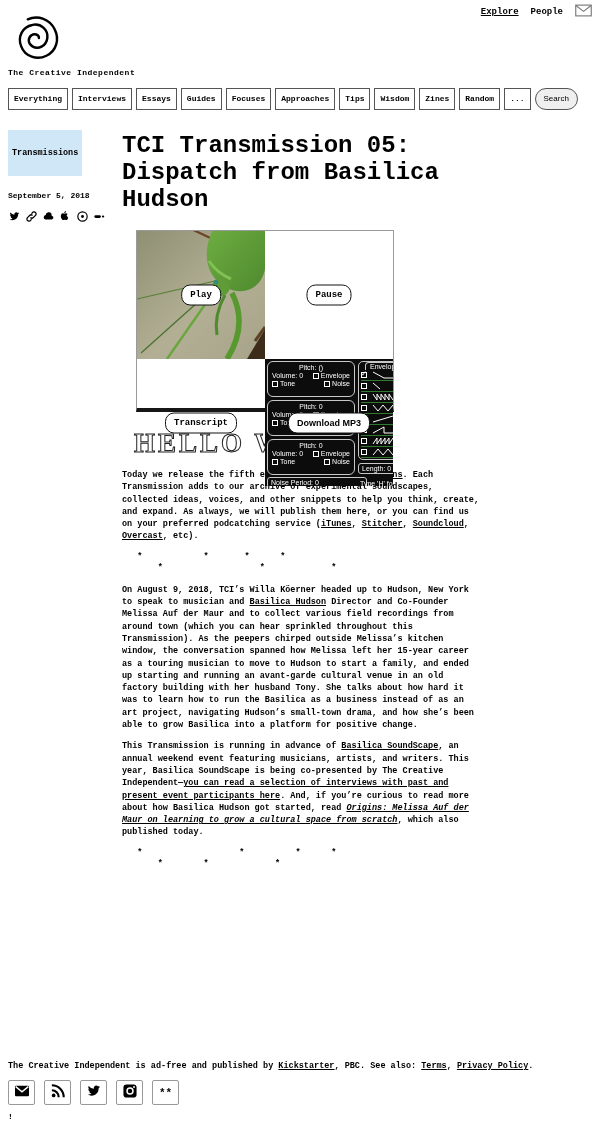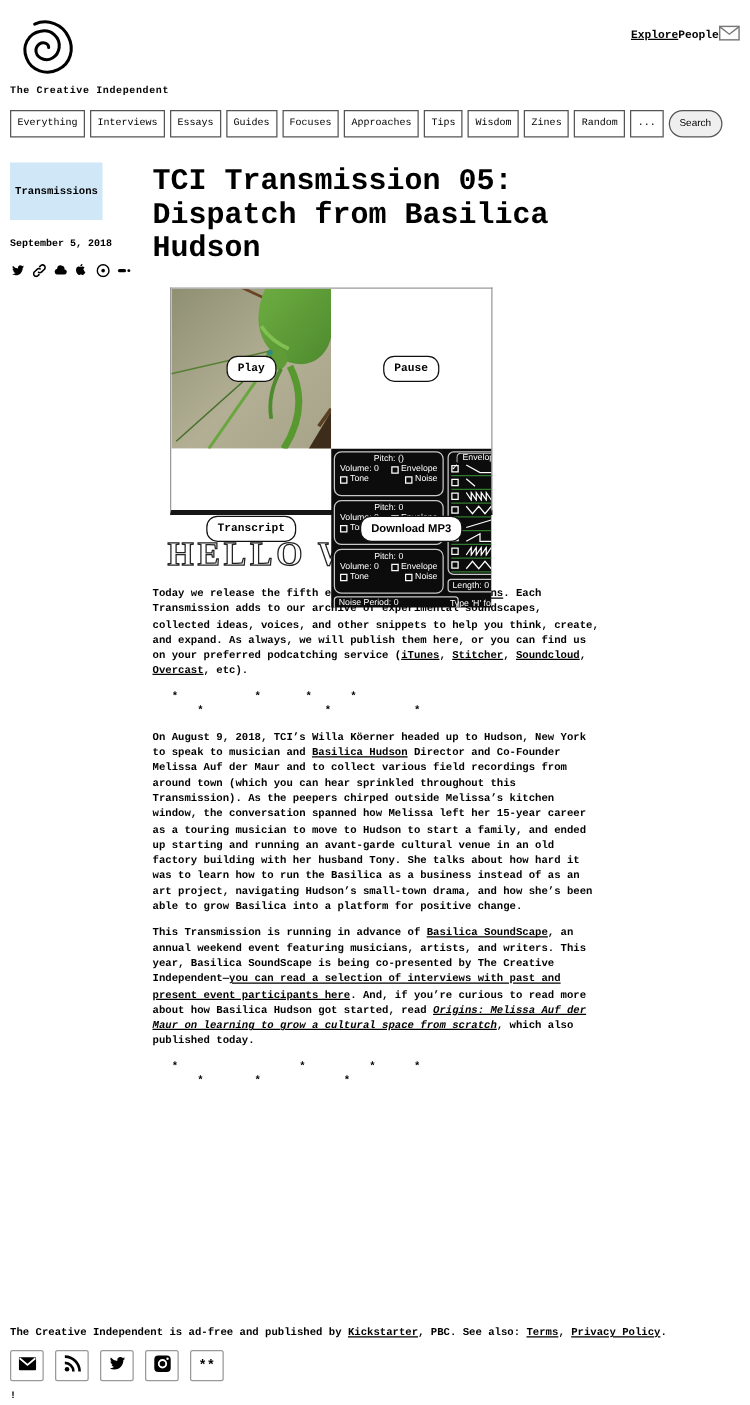--- a/index.html
+++ b/index.html
@@ -2,28 +2,28 @@
 <html><head>
 <meta charset="utf-8">
 <style>
   * { box-sizing: border-box; margin: 0; padding: 0; }
   html,body { width:600px; height:1124px; background:#fff; color:#000; overflow:hidden;
     font-family:"Liberation Mono","DejaVu Sans Mono",monospace; font-weight:bold; }
   .page { position:relative; width:600px; height:1124px; background:#fff; }
 
   
   .logo { position:absolute; left:10px; top:6px; }
-  .toplinks { position:absolute; right:8px; top:20px; display:flex; align-items:center; gap:0; font-size:9px; }
+  .toplinks { position:absolute; right:8px; top:4px; display:flex; align-items:center; gap:12px; font-size:9px; }
   .toplink.u { text-decoration:underline; }
   .toplink { cursor:pointer; }
   .brand { position:absolute; left:8px; top:68px; font-size:8px; letter-spacing:.5px; }
 
   
   .nav { position:absolute; left:8px; right:8px; top:88px; display:flex; gap:4px; align-items:center; }
-  .nav-btn { border:1px solid #555; background:#fff; padding:6px 5px; font-size:8px; font-weight:normal;
+  .nav-btn { border:1px solid #555; background:#fff; padding:6px 5px; font-size:8px; font-weight:bold;
     font-family:inherit; white-space:nowrap; cursor:pointer; line-height:1; }
   .nav-search { border:1px solid #555; border-radius:12px; padding:6px 8px; font-size:8px; cursor:pointer; line-height:1; }
 
   
   .sidebar { position:absolute; left:8px; top:130px; width:110px; }
   .category { display:inline-block; background:#cfe7f7; padding:18px 4px; font-size:8.5px; cursor:pointer; }
   .date { margin-top:15px; font-size:8px; }
   .share-row { margin-top:10px; display:flex; gap:5px; align-items:center; }
   .share-row .sic { width:12px; height:12px; display:inline-flex; align-items:center; justify-content:center; cursor:pointer; }
   .share-row svg { width:11px; height:11px; fill:#000; }

